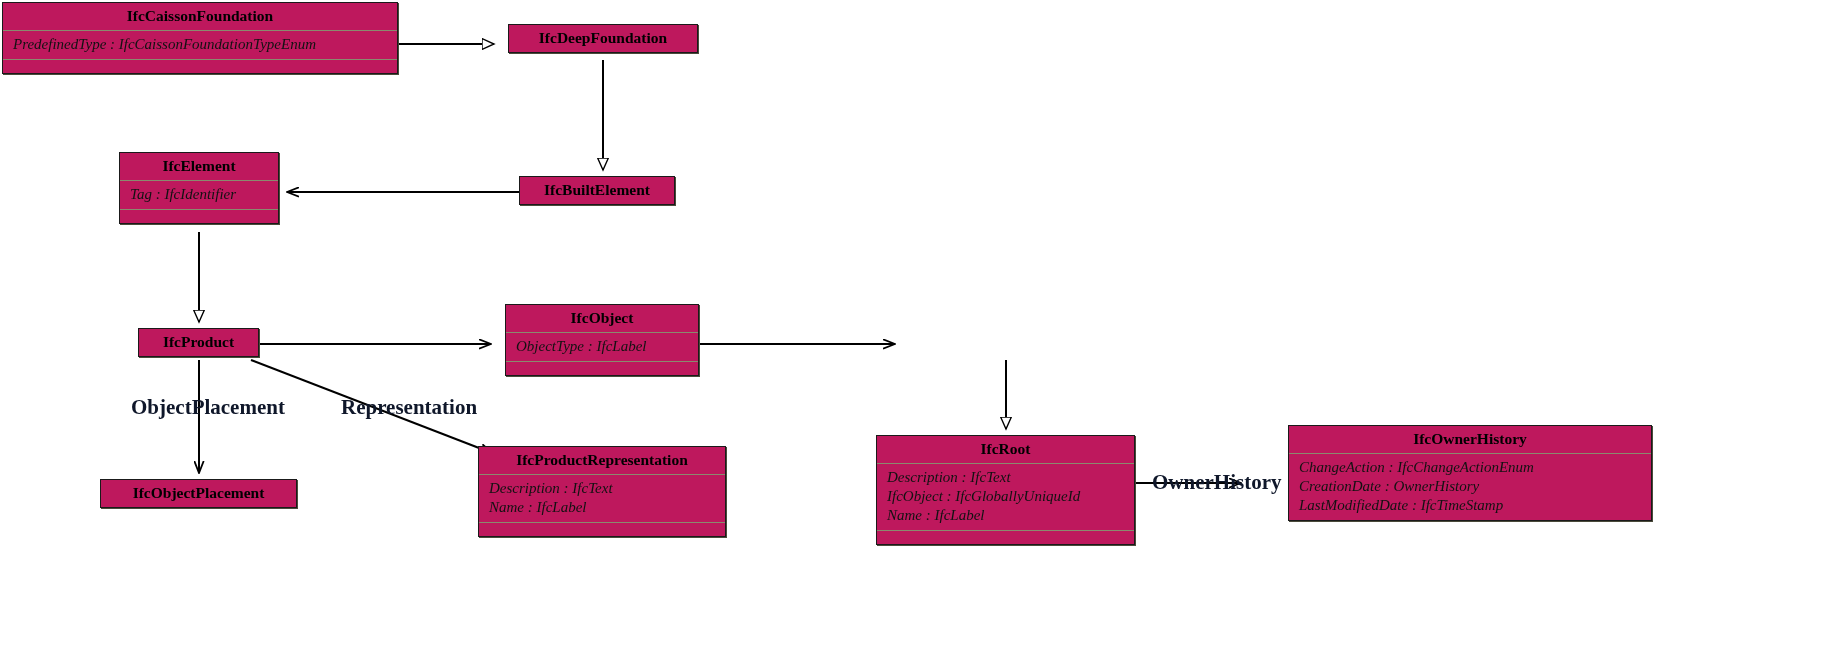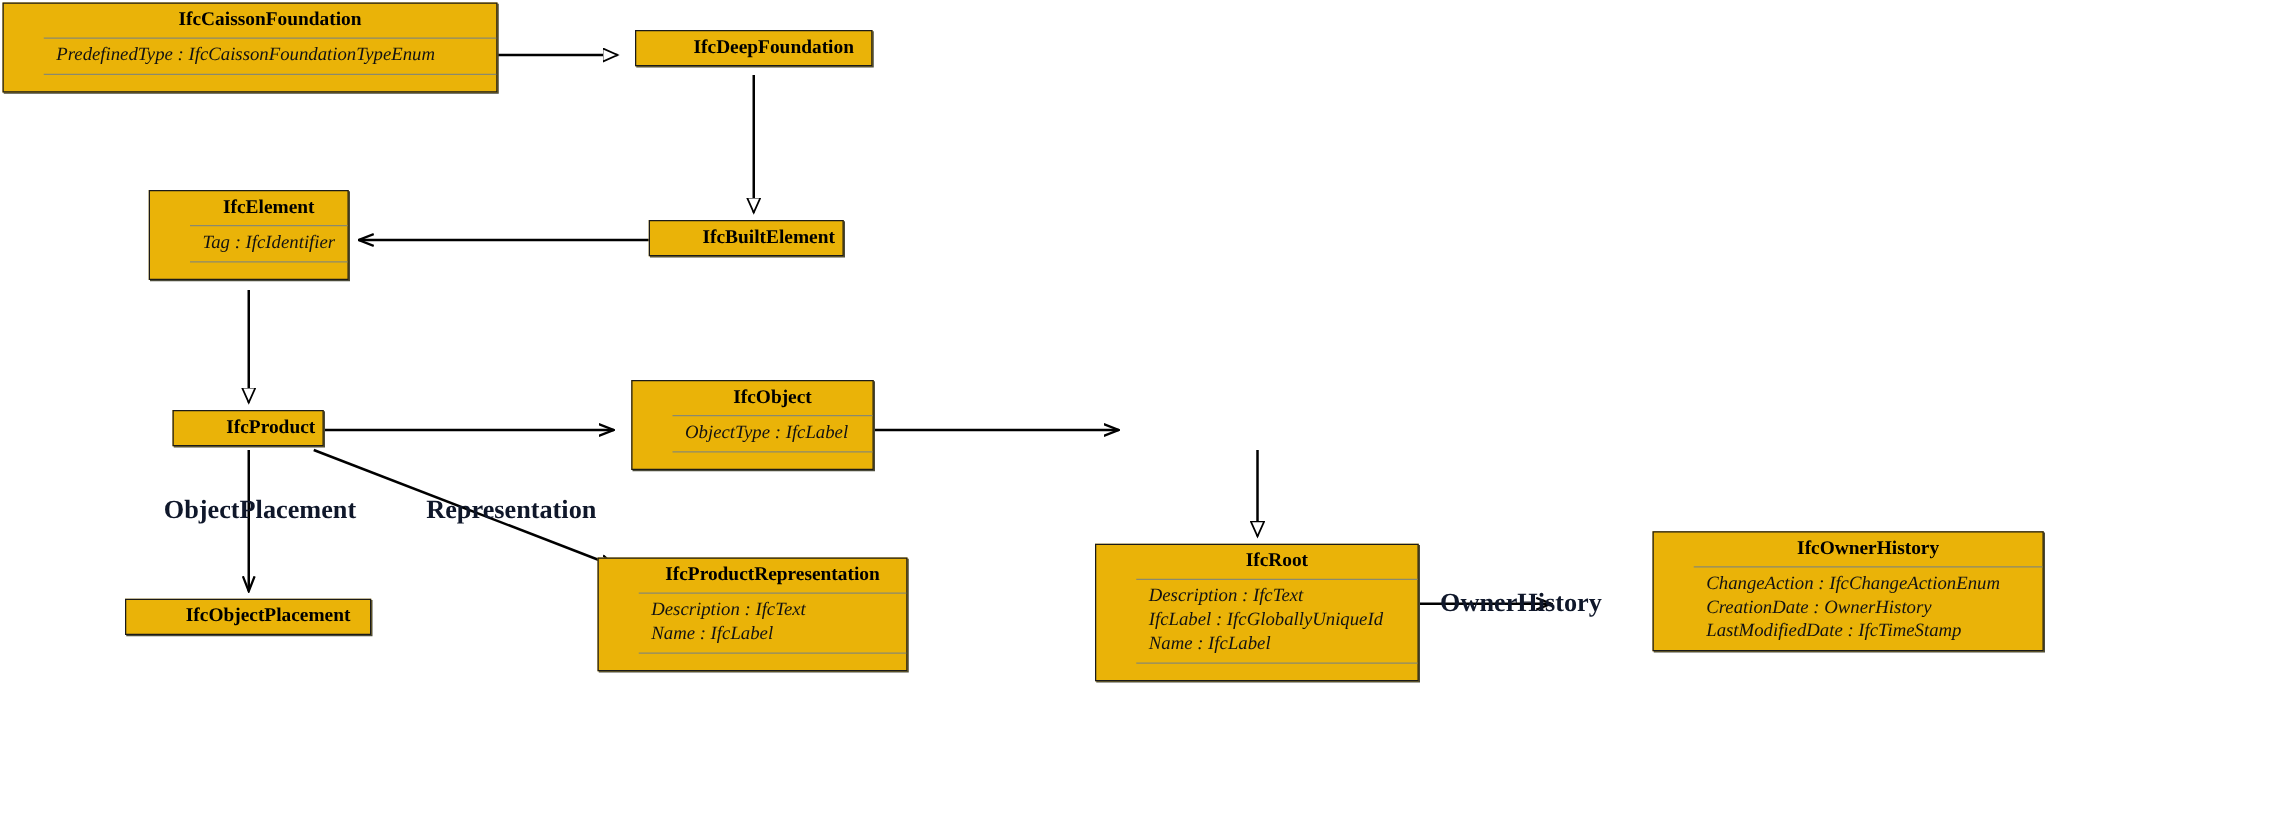--- a/index.html
+++ b/index.html
@@ -19,24 +19,23 @@
     position: absolute;
     left: 0;
     top: 0;
     width: 1835px;
     height: 661px;
     pointer-events: none;
   }
   .uml-class {
     position: absolute;
     box-sizing: border-box;
-    background: #eab308;
+    background: #be185d;
     border: 1px solid #1a1a1a;
     box-shadow: 1px 1px 0 0 #4a4a3a;
-    padding-left: 32px;
   }
   .uml-title {
     text-align: center;
     font-weight: bold;
     font-size: 15.5px;
     color: #000000;
     padding: 4px 10px 5px 10px;
     white-space: nowrap;
     line-height: 1.15;
   }
@@ -182,28 +181,28 @@
     </div>
     <div class="uml-sep"></div>
     <div class="uml-ops"></div>
   </div>
 
   <div class="uml-class" style="left:876px; top:435px; width:259px;">
     <div class="uml-title">IfcRoot</div>
     <div class="uml-sep"></div>
     <div class="uml-attrs">
       <div class="uml-attr">Description : IfcText</div>
-      <div class="uml-attr">IfcLabel : IfcGloballyUniqueId</div>
+      <div class="uml-attr">IfcObject : IfcGloballyUniqueId</div>
       <div class="uml-attr">Name : IfcLabel</div>
     </div>
     <div class="uml-sep"></div>
     <div class="uml-ops"></div>
   </div>
 
-  <div class="uml-class" style="left:1322px; top:425px; width:313px;">
+  <div class="uml-class" style="left:1288px; top:425px; width:364px;">
     <div class="uml-title">IfcOwnerHistory</div>
     <div class="uml-sep"></div>
     <div class="uml-attrs">
       <div class="uml-attr">ChangeAction : IfcChangeActionEnum</div>
       <div class="uml-attr">CreationDate : OwnerHistory</div>
       <div class="uml-attr">LastModifiedDate : IfcTimeStamp</div>
     </div>
   </div>
 
   <div class="edge-label" style="left:131px; top:395px;">ObjectPlacement</div>

